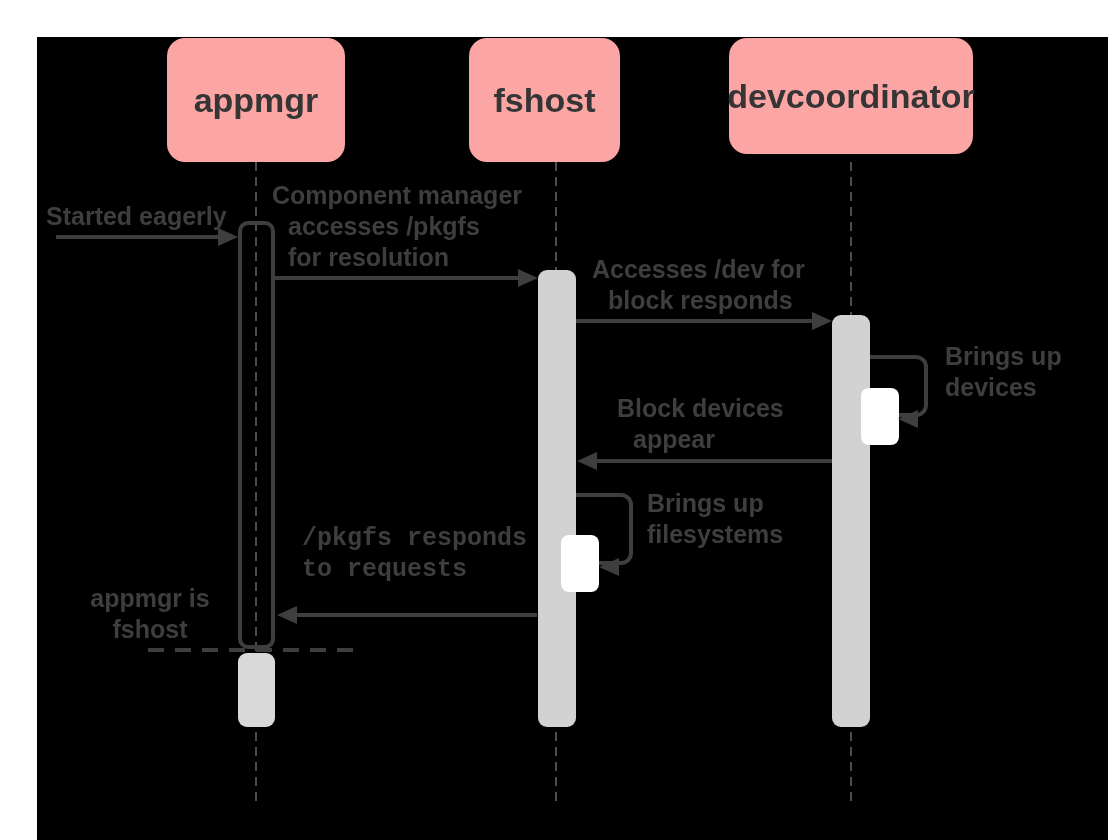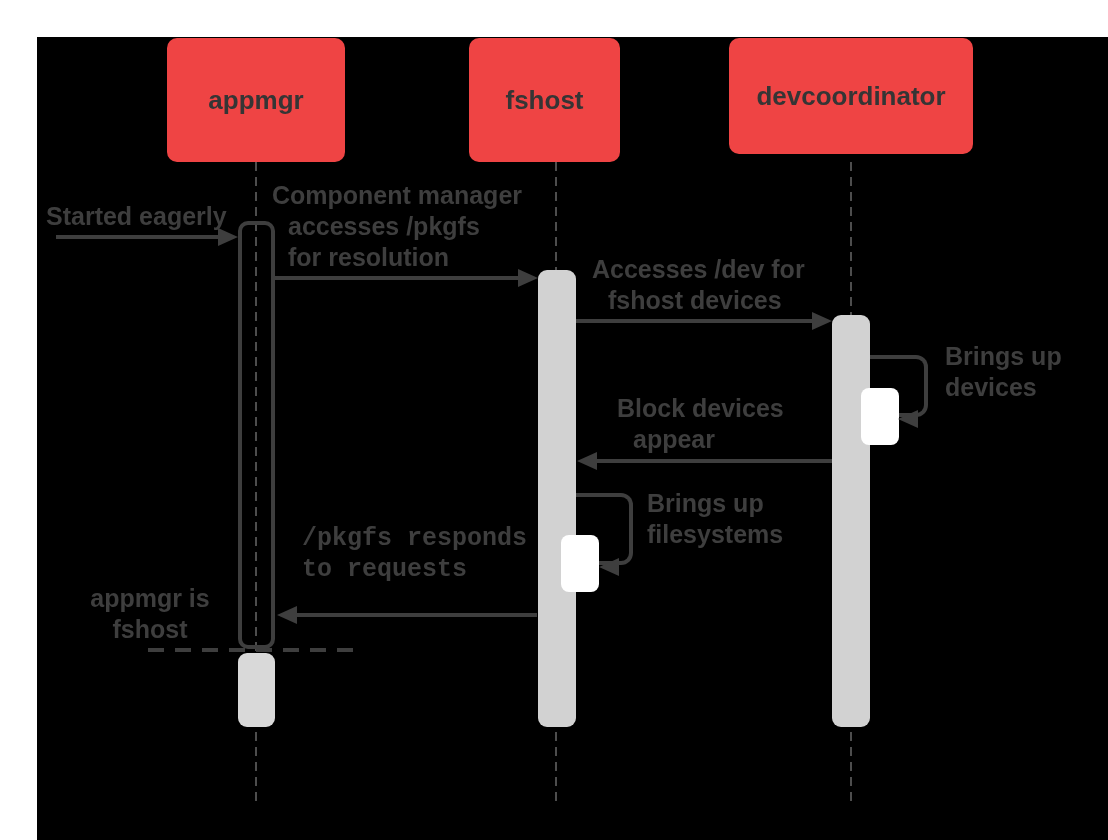--- a/index.html
+++ b/index.html
@@ -1,22 +1,22 @@
 <!DOCTYPE html>
 <html><head>
 <meta charset="utf-8">
 <style>
   html,body{margin:0;padding:0;background:#ffffff;}
   #page{position:relative;width:1108px;height:840px;background:#ffffff;overflow:hidden;
         font-family:"Liberation Sans",sans-serif;}
   #canvas{position:absolute;left:37px;top:37px;width:1071px;height:803px;background:#000000;}
   .abs{position:absolute;box-sizing:border-box;}
   
-  .actor{background:#ef4444;border-radius:10px;display:flex;align-items:center;justify-content:center;
-         color:#353535;font-weight:700;font-size:26px;z-index:3;}
+  .actor{background:#fca5a5;border-radius:18px;display:flex;align-items:center;justify-content:center;
+         color:#353535;font-weight:700;font-size:34px;z-index:3;}
   
   .lifeline{width:2px;background:repeating-linear-gradient(to bottom,#4D4D4D 0px,#4D4D4D 9px,transparent 9px,transparent 15px);z-index:1;}
   
   .bar{background:#D2D2D2;border-radius:9px;z-index:3;}
   .bar-outline{background:transparent;border:4px solid #3E3E3E;border-radius:10px;z-index:3;}
   .bar-nested{background:#FFFFFF;border-radius:8px;z-index:4;}
   
   .line{height:4px;background:#3E3E3E;z-index:2;}
   .dashline{height:4px;background:repeating-linear-gradient(to right,#3E3E3E 0px,#3E3E3E 16px,transparent 16px,transparent 27px);z-index:2;}
   .head-r{width:0;height:0;border-top:9px solid transparent;border-bottom:9px solid transparent;
@@ -78,21 +78,21 @@
   <div class="abs line" style="left:297px;top:613px;width:240px;"></div>
   <div class="abs head-l" style="left:277px;top:606px;"></div>
 
   <div class="abs dashline" style="left:148px;top:648px;width:208px;"></div>
 
   <div class="abs label hang" style="left:272px;top:180px;">Component manager
 accesses /pkgfs
 for resolution</div>
   <div class="abs label" style="left:46px;top:201px;">Started eagerly</div>
   <div class="abs label hang" style="left:592px;top:254px;">Accesses /dev for
-fshost devices</div>
+block responds</div>
   <div class="abs label" style="left:945px;top:341px;">Brings up
 devices</div>
   <div class="abs label hang" style="left:617px;top:393px;">Block devices
 appear</div>
   <div class="abs label" style="left:647px;top:488px;">Brings up
 filesystems</div>
   <div class="abs label" style="left:302px;top:523px;font-family:Liberation Mono, monospace;">/pkgfs responds
 to requests</div>
   <div class="abs label center" style="left:60px;top:583px;width:180px;">appmgr is
 fshost</div>

